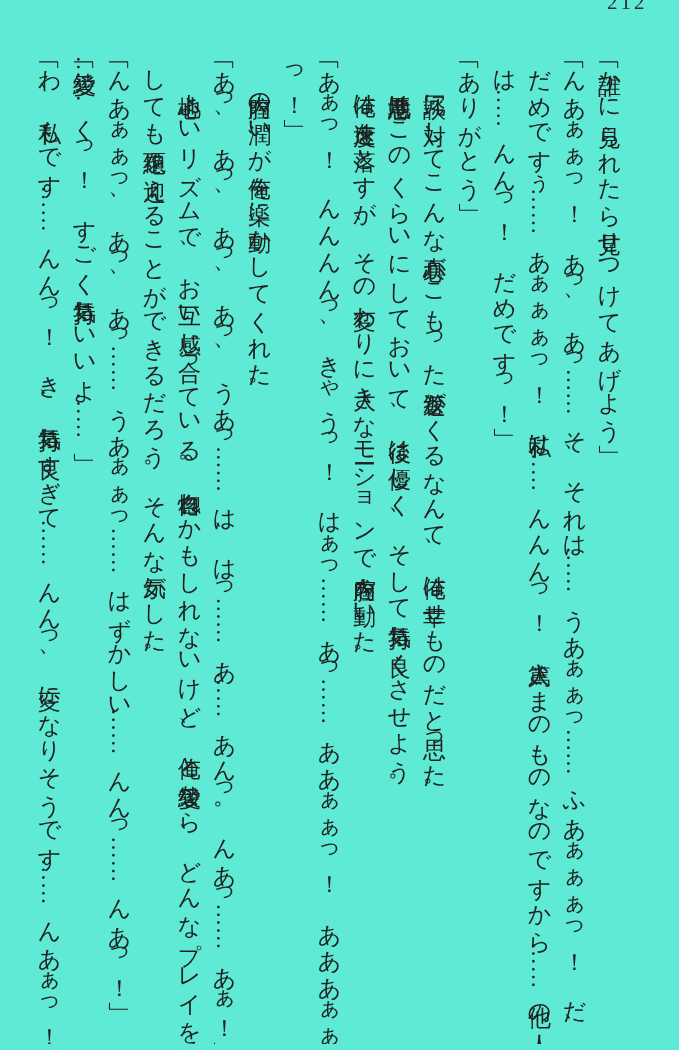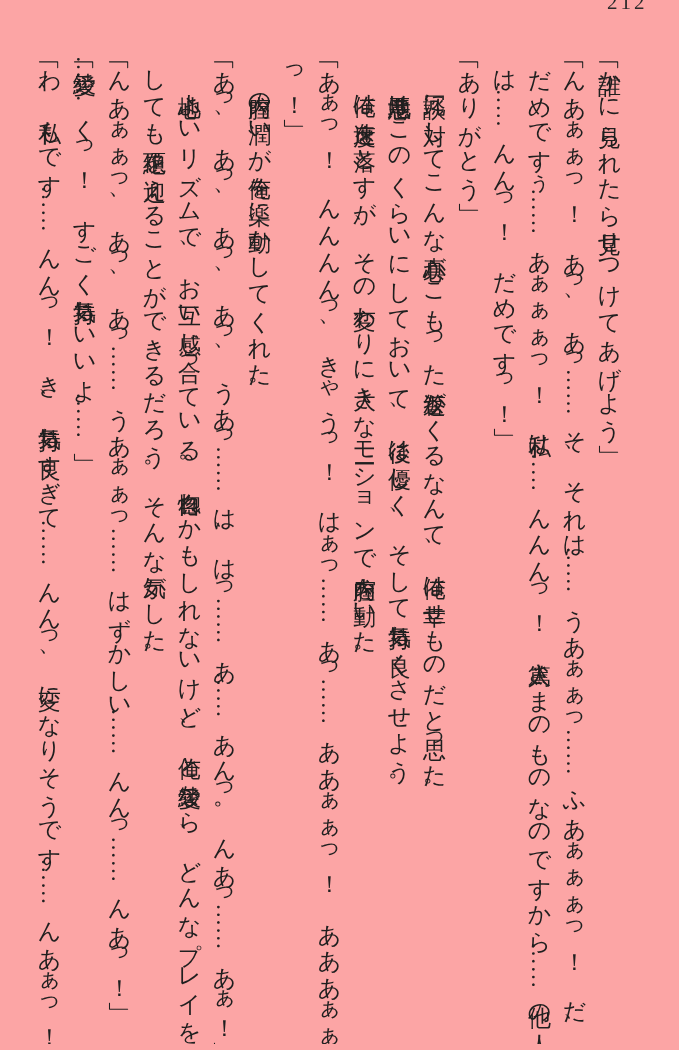--- a/index.html
+++ b/index.html
@@ -7,21 +7,21 @@
     padding: 0;
     width: 679px;
     height: 1050px;
     background: #fbfbfb;
     overflow: hidden;
   }
   .page {
     position: relative;
     width: 679px;
     height: 1050px;
-    background: #fca5a5;
+    background: #5eead4;
     color: #1f1f1f;
     font-family: "Liberation Serif", "DejaVu Serif", serif;
   }
   .page-number {
     position: absolute;
     top: -10px;            
     left: 607px;
     font-size: 21px;
     letter-spacing: 3px;
     color: #2a2a2a;

